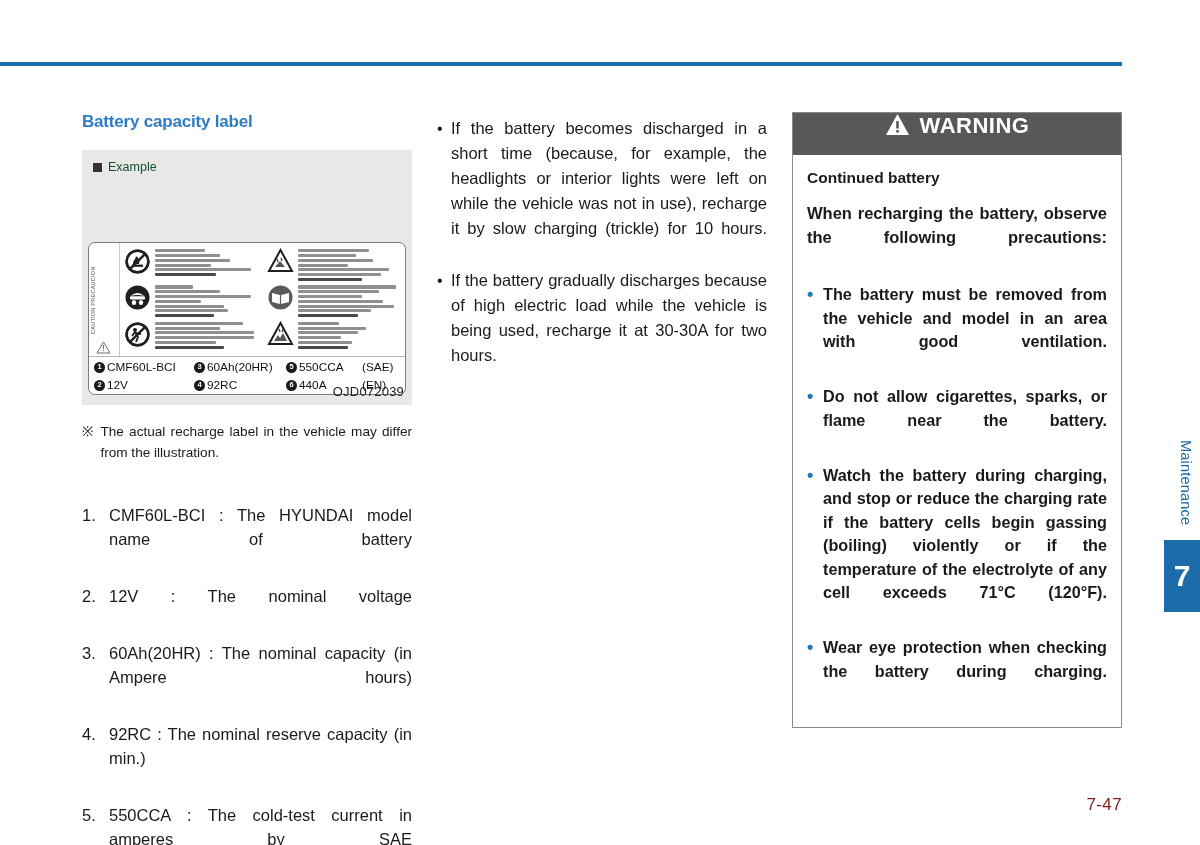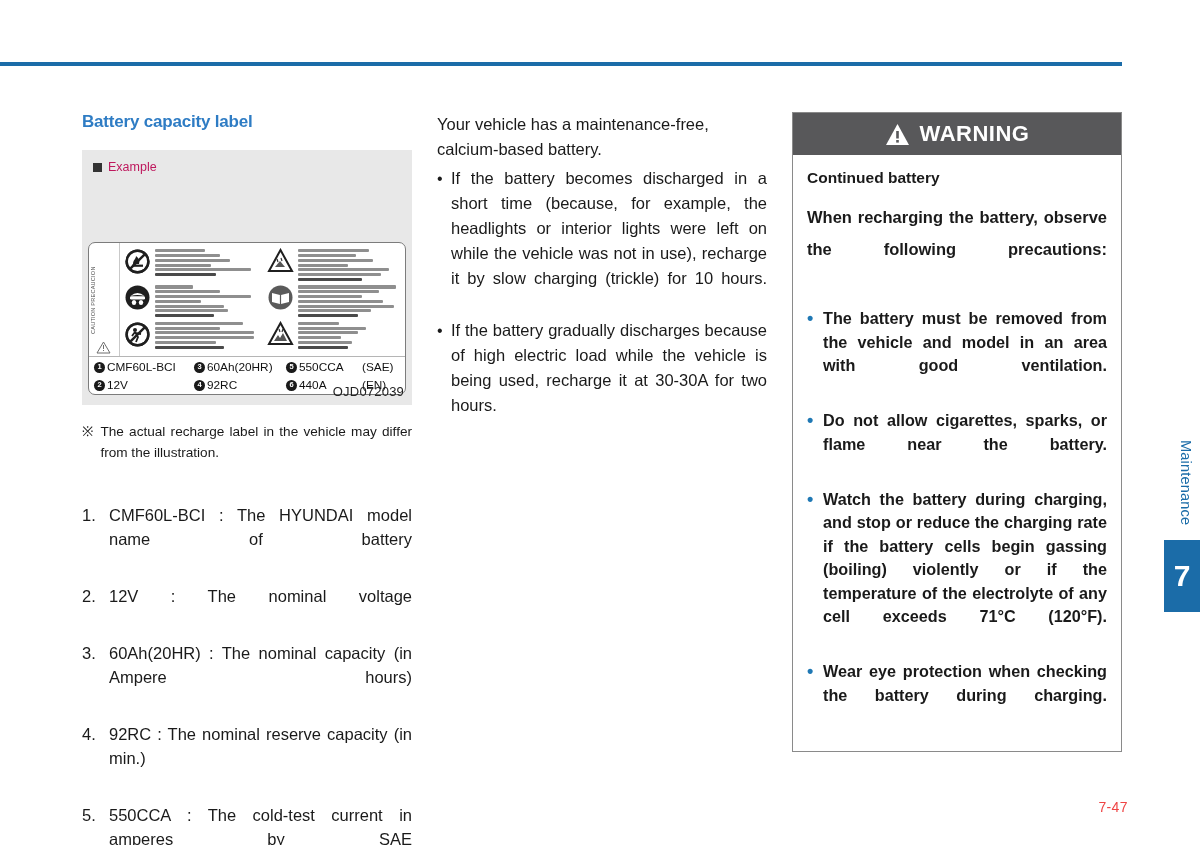--- a/index.html
+++ b/index.html
@@ -57,24 +57,24 @@
     font-size: 30px;
     font-weight: bold;
     display: flex;
     align-items: center;
     justify-content: center;
   }
 
   
   .page-number {
     position: absolute;
-    right: 72px;
+    right: 78px;
     bottom: 30px;
-    font-size: 14px;
-    color: #ef4444;
+    font-size: 17px;
+    color: #7f1d1d;
     letter-spacing: .4px;
   }
 
   
   .col {
     position: absolute;
     top: 112px;
   }
   .col-1 { left: 82px;  width: 330px; }
   .col-2 { left: 437px; width: 330px; }
@@ -94,21 +94,21 @@
     width: 330px;
     height: 255px;
     background: #e8e8e8;
     box-sizing: border-box;
   }
   .figure-example {
     position: absolute;
     left: 11px;
     top: 10px;
     font-size: 12.5px;
-    color: #be185d;
+    color: #14532d;
     display: flex;
     align-items: center;
     gap: 6px;
   }
   .sq-bullet {
     display: inline-block;
     width: 9px;
     height: 9px;
     background: #333333;
   }
@@ -322,39 +322,38 @@
     width: 330px;
     border: 1.6px solid #8a8a8a;
     box-sizing: border-box;
     background: #ffffff;
   }
   .warning-header {
     background: #58585a;
     color: #ffffff;
     height: 42px;
     display: flex;
-    align-items: center;
     justify-content: center;
     gap: 10px;
     font-size: 22px;
     font-weight: bold;
     letter-spacing: .5px;
   }
   .warning-body {
     padding: 14px 14px 12px 14px;
   }
   .warning-subtitle {
     font-size: 15.5px;
     font-weight: bold;
     margin: 0 0 14px 0;
   }
   .warning-intro {
     font-size: 16.5px;
     font-weight: bold;
-    line-height: 32px;
+    line-height: 24px;
     margin: 0 0 10px 0;
     text-align: justify;
     text-justify: inter-word;
   }
   .warning-intro::after {
     content: "";
     display: inline-block;
     width: 100%;
   }
   ul.warn-list {
@@ -616,21 +615,20 @@
       <li>
         <span class="n">5.</span>
         <span class="t">550CCA : The cold-test current in amperes by SAE</span>
       </li>
 
     </ol>
   </div>
 
   <div class="col col-2">
 
-    <p class="body">Your vehicle has a maintenance-free, calcium-based battery.</p>
 
     <ul class="bullets">
       <li>
         <span class="dot">•</span>
         <span class="txt">If the battery becomes discharged in a short time (because, for example, the headlights or interior lights were left on while the vehicle was not in use), recharge it by slow charging (trickle) for 10 hours.</span>
       </li>
       <li>
         <span class="dot">•</span>
         <span class="txt">If the battery gradually discharges because of high electric load while the vehicle is being used, recharge it at 30-30A for two hours.</span>
       </li>

